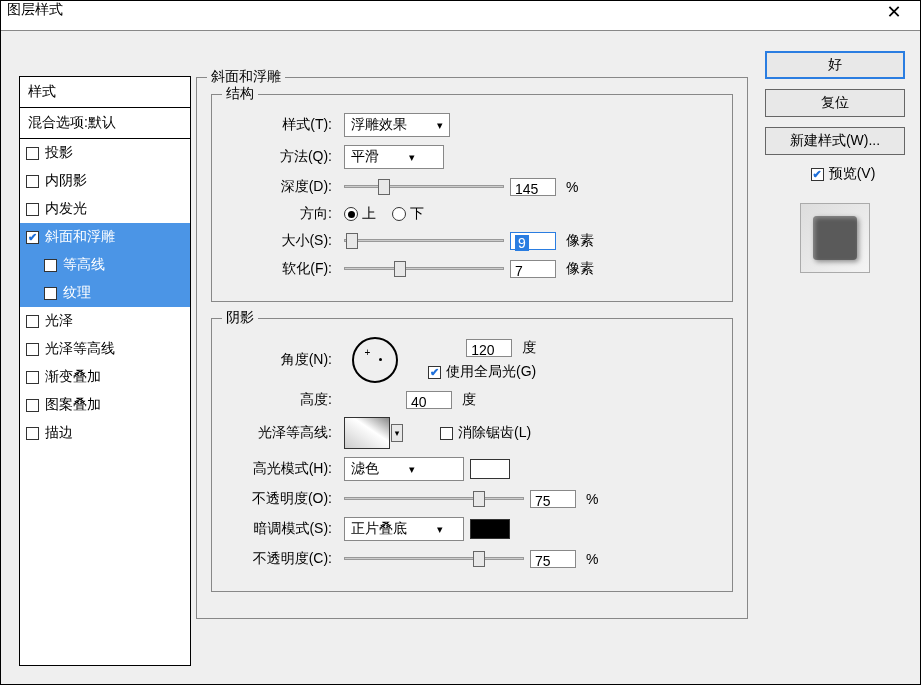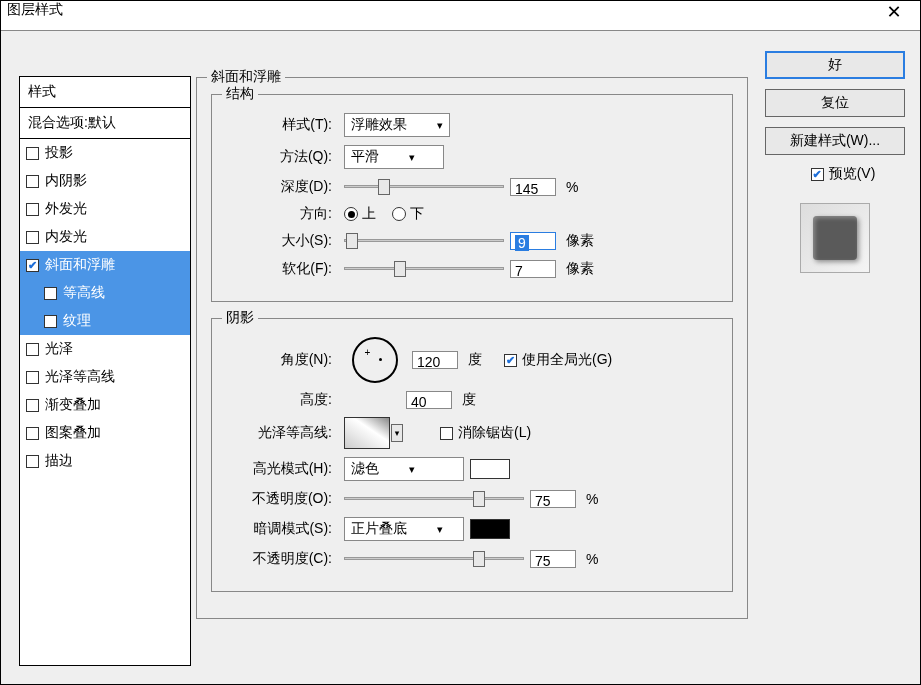--- a/index.html
+++ b/index.html
@@ -66,24 +66,20 @@
           <div class="style-item">
             <span class="cb"></span>
             <span>投影</span>
           </div>
           <div class="style-item">
             <span class="cb"></span>
             <span>内阴影</span>
           </div>
           <div class="style-item">
             <span class="cb"></span>
-            <span>外发光</span>
-          </div>
-          <div class="style-item">
-            <span class="cb"></span>
             <span>内发光</span>
           </div>
           <div class="style-item selected">
             <span class="cb checked"></span>
             <span>斜面和浮雕</span>
           </div>
           <div class="style-item selected child">
             <span class="cb"></span>
             <span>等高线</span>
           </div>
@@ -182,21 +178,21 @@
 
         <div class="fieldset" style="margin-top:16px;">
           <span class="legend">阴影</span>
 
           <div class="row" style="align-items:center;">
             <span class="lbl">角度(N):</span>
             <div class="angle-wheel">
                 <span class="cross">+</span>
                 <span class="dot"></span>
               </div>
-            <div style="display:flex;flex-direction:row;gap:6px;align-items:flex-end;">
+            <div style="display:flex;flex-direction:column;gap:6px;align-items:flex-end;">
               <div style="display:flex;align-items:center;gap:6px;">
                 <div class="numbox"><span>120</span></div>
                 <span class="unit">度</span>
               </div>
               <label class="cb-wrap">
                   <span class="cb checked"></span>
                   <span>使用全局光(G)</span>
                 </label>
             </div>
           </div>

